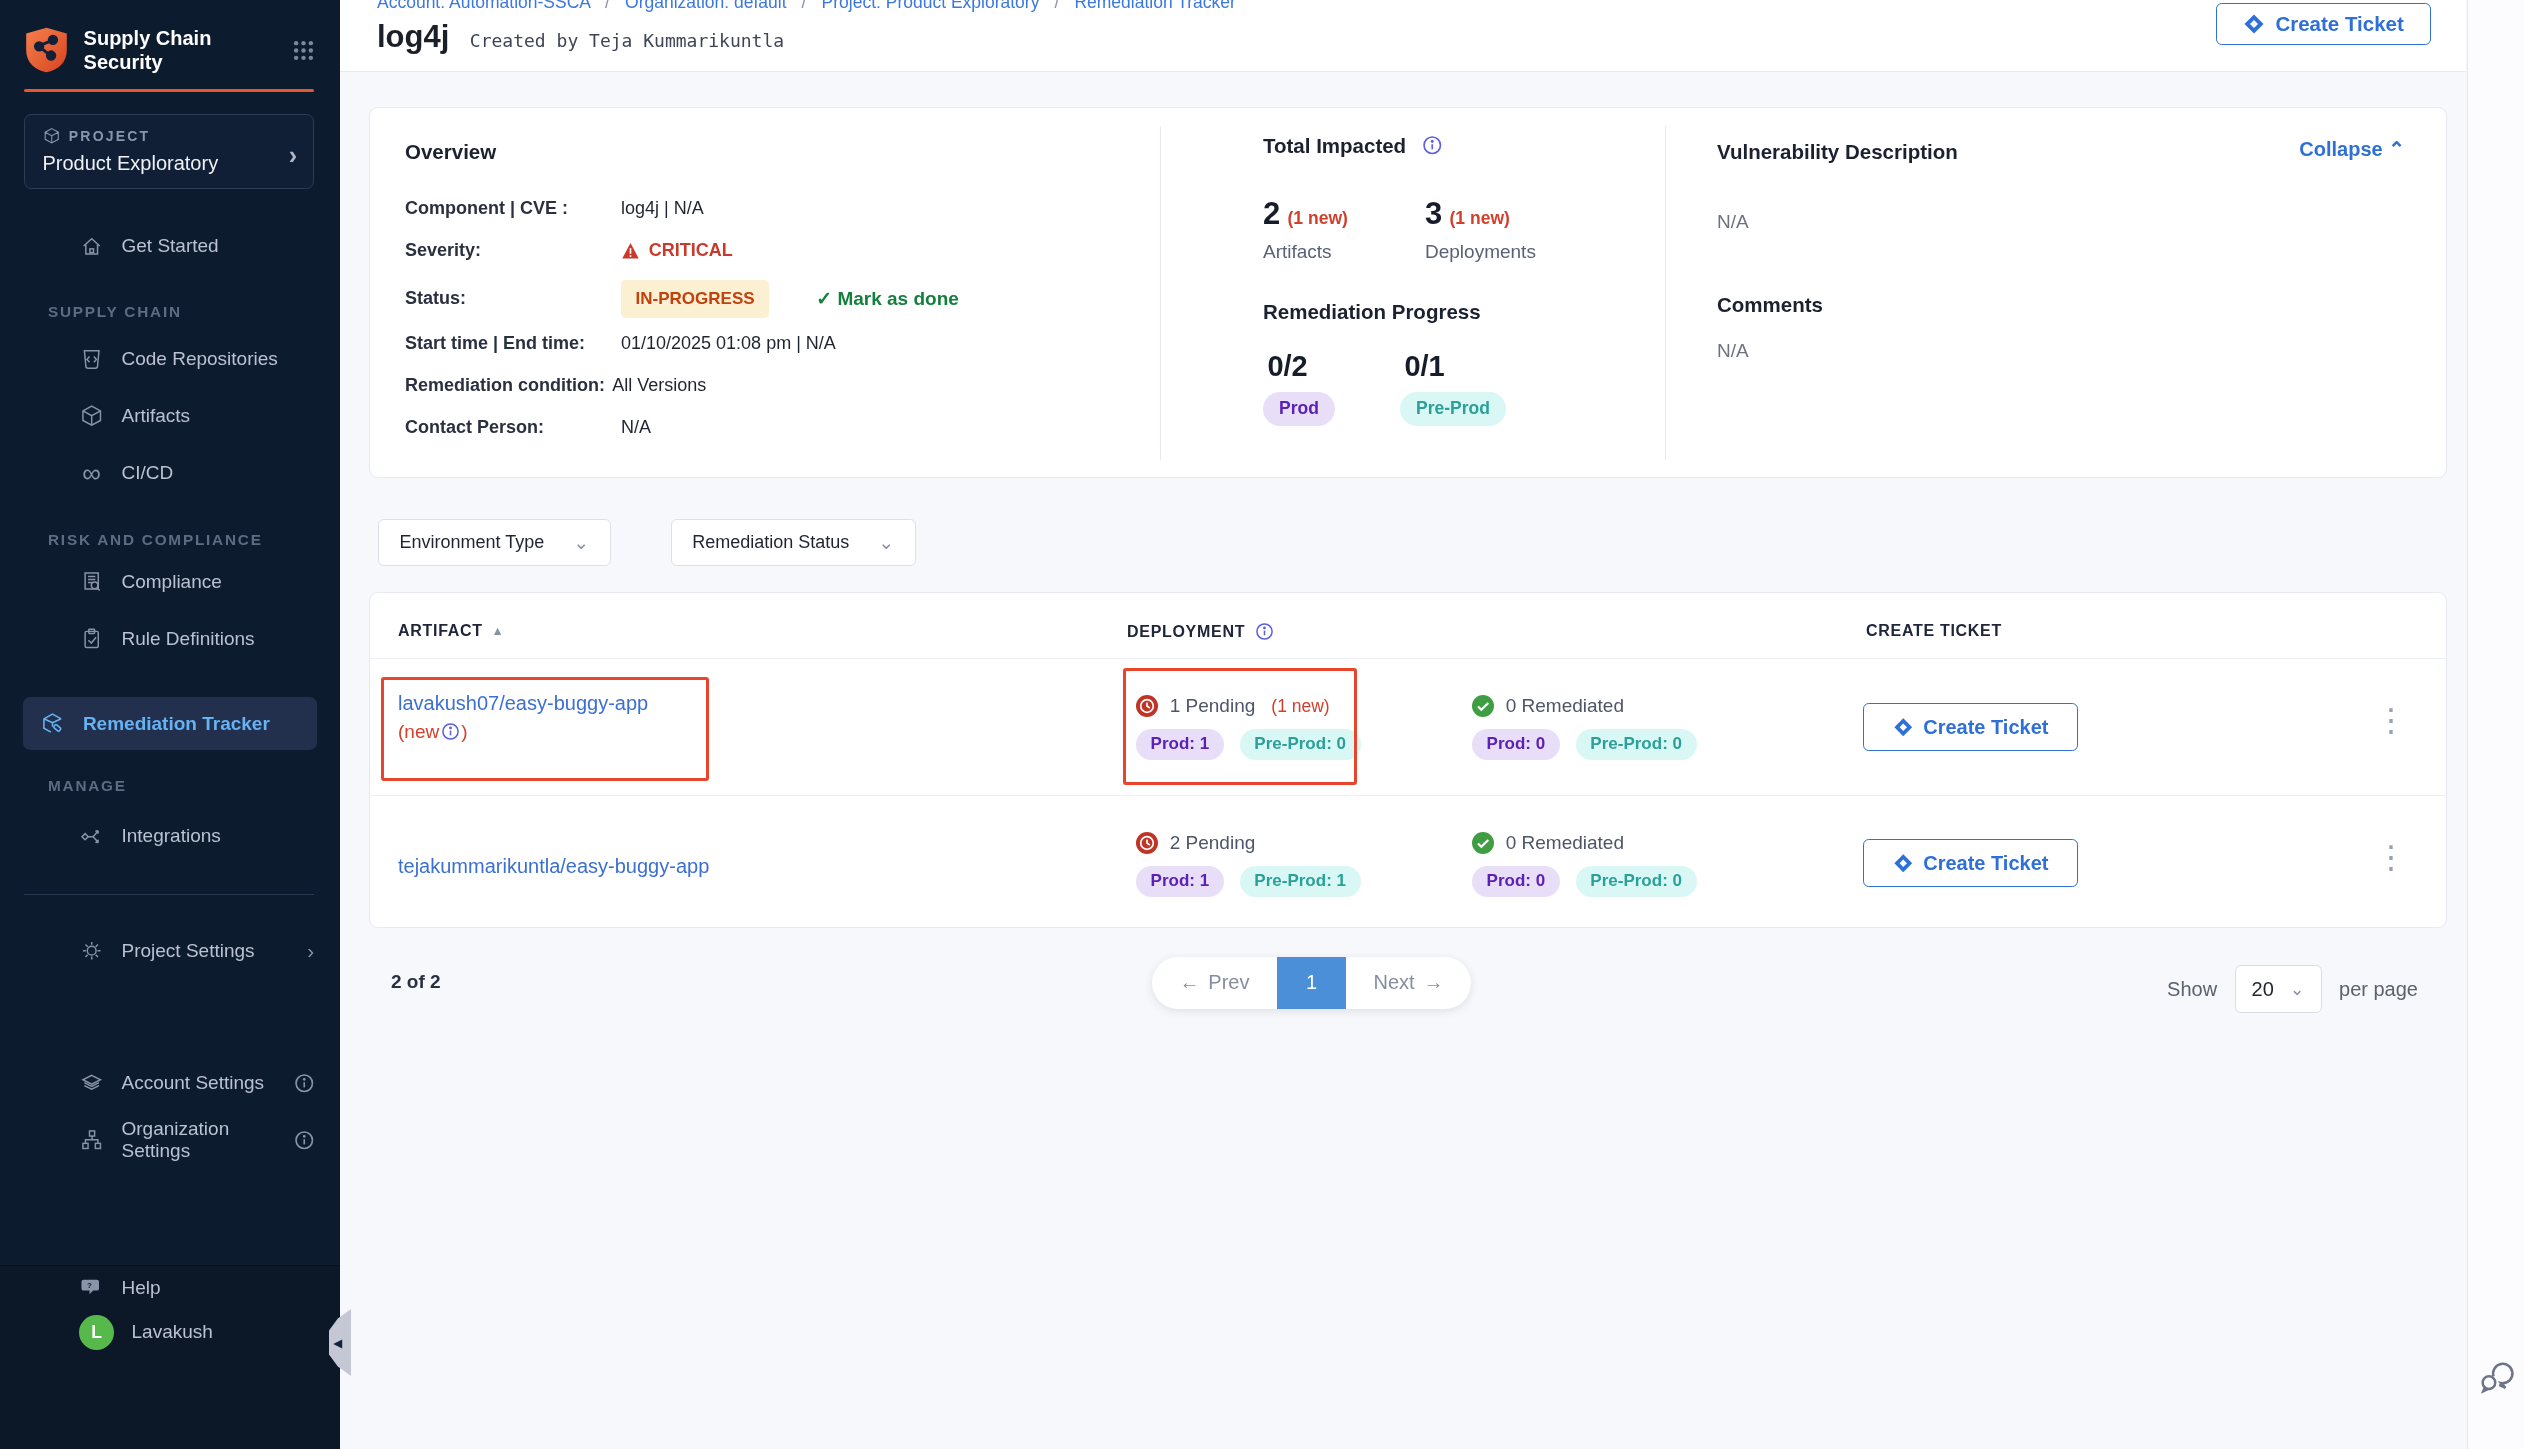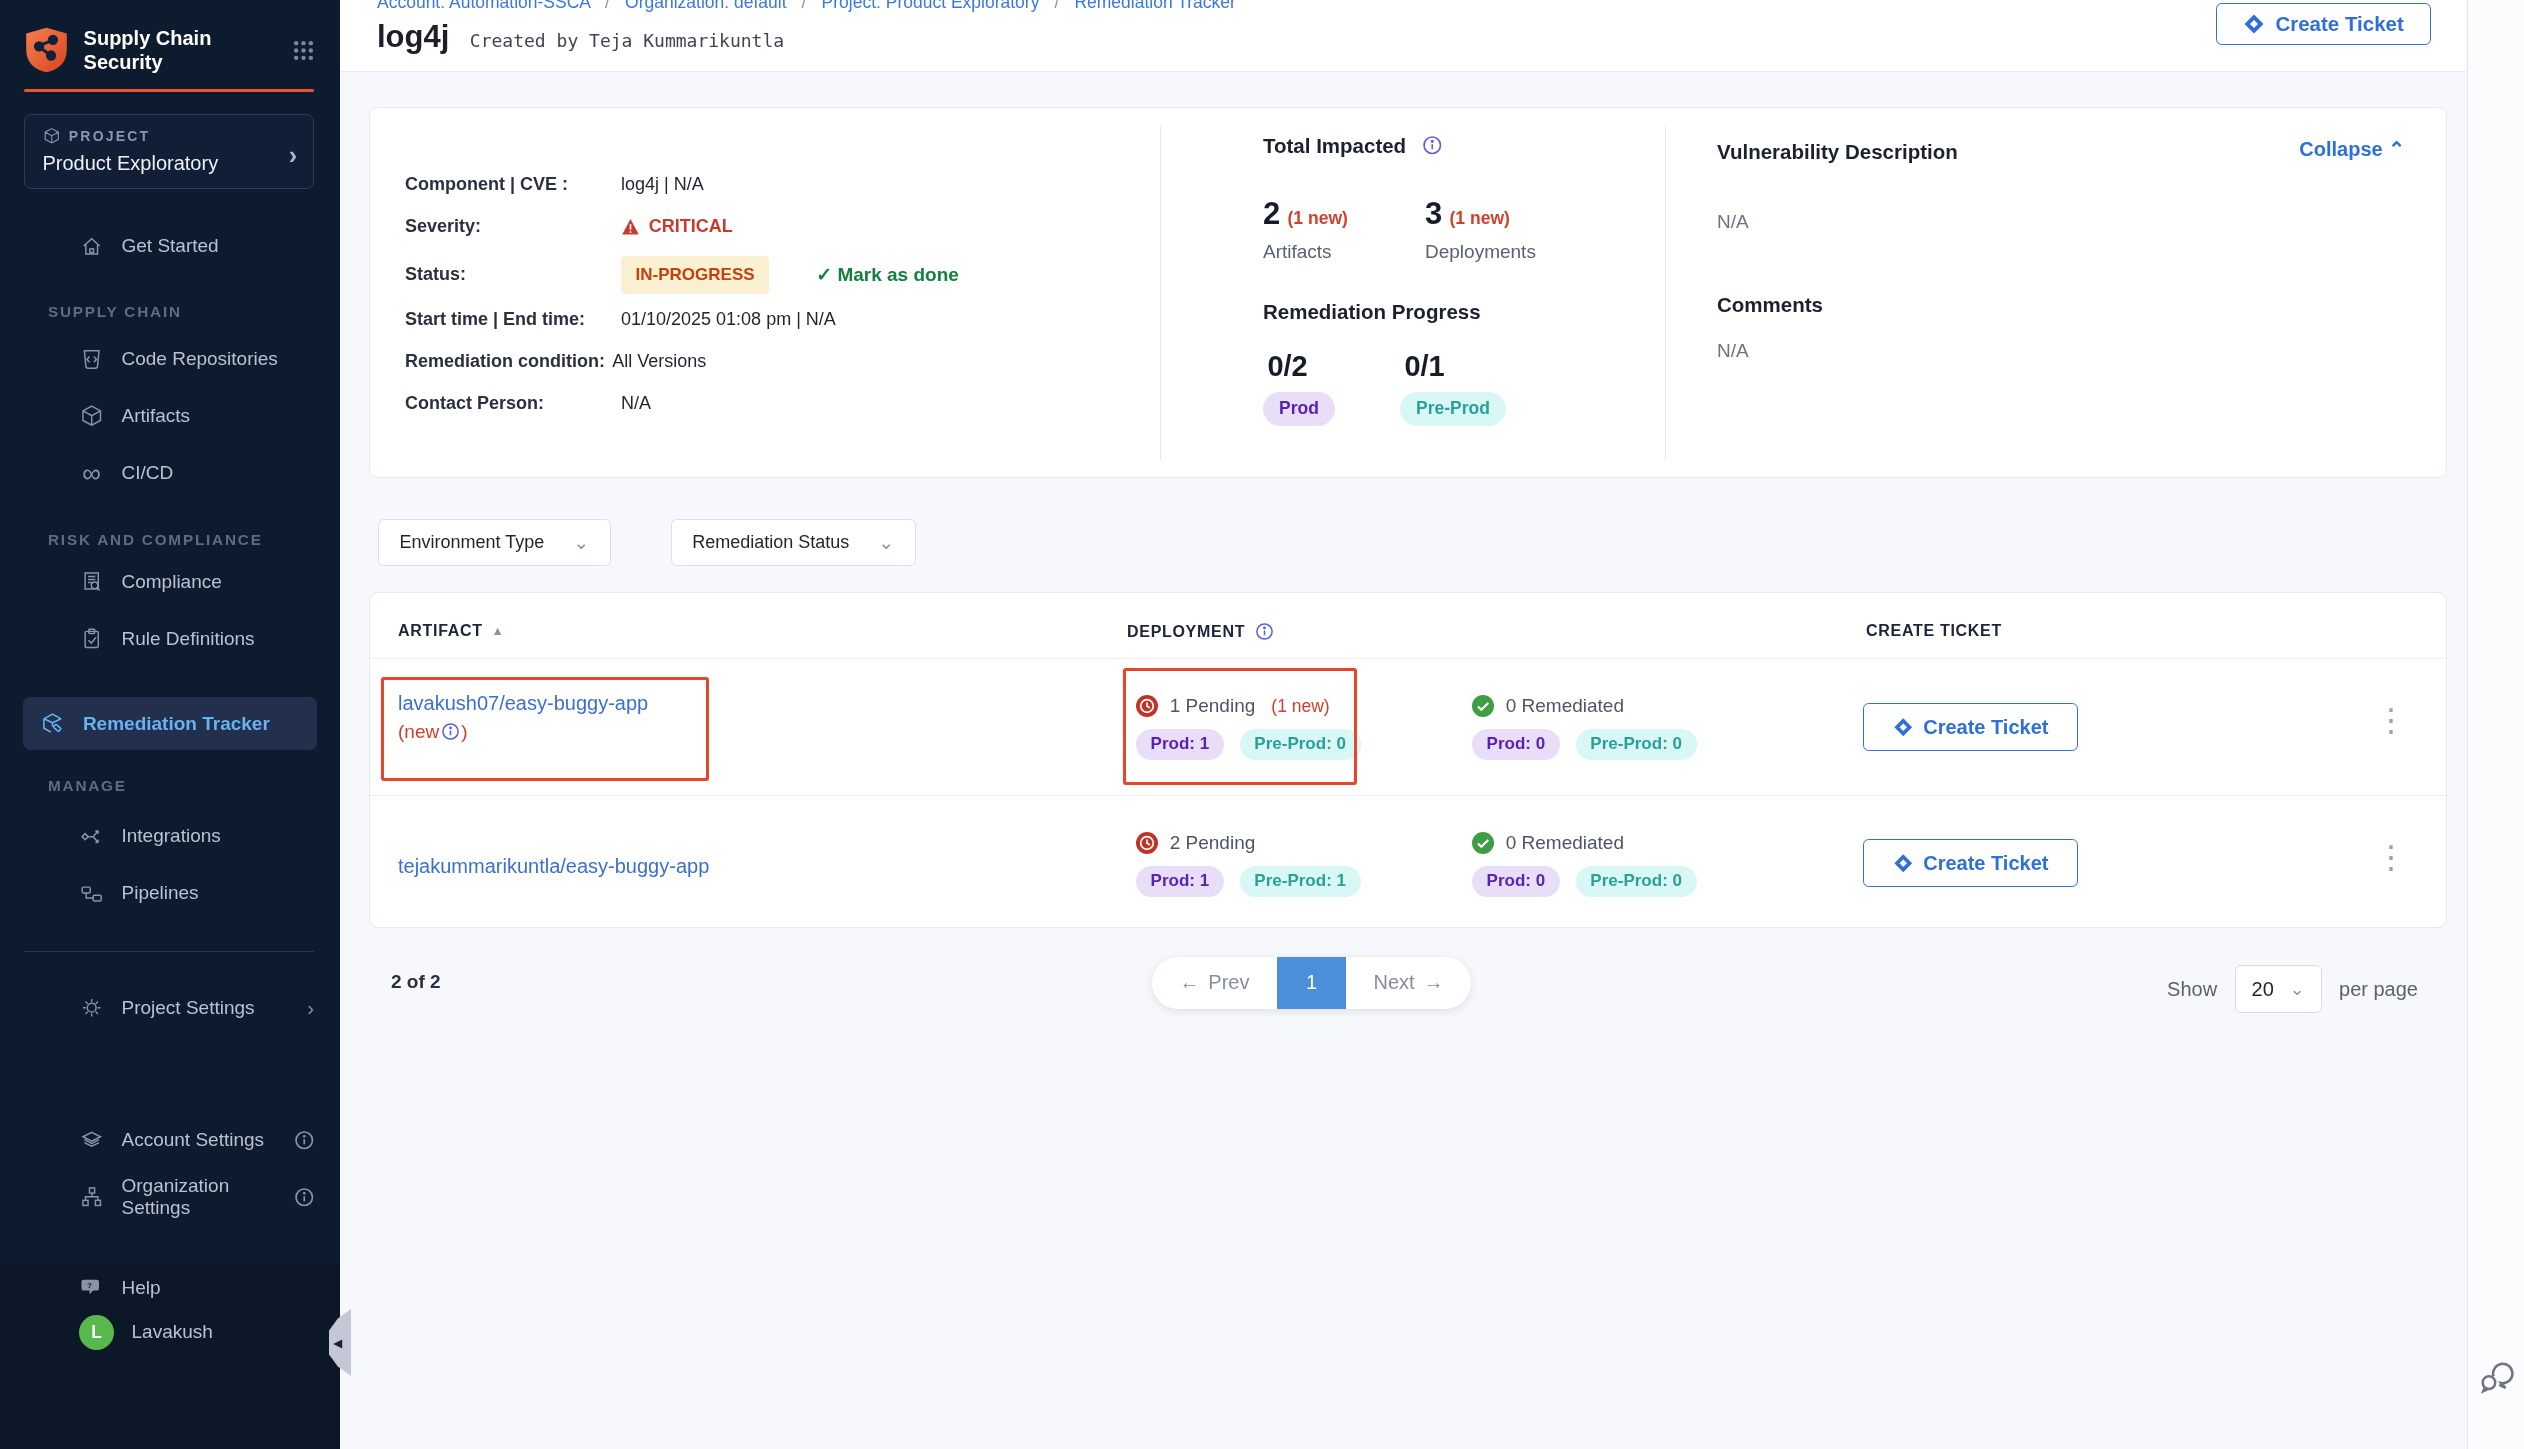--- a/index.html
+++ b/index.html
@@ -241,30 +241,20 @@
   <div class="section-label" style="margin-top:26px;">MANAGE</div>
   <div class="side-item" style="margin-top:12.4px;">
     <span class="ic">
       <svg width="23.4" height="23.4" viewBox="0 0 32 32" stroke="currentColor" stroke-width="2" fill="none">
         <rect x="4" y="13" width="6" height="6" transform="rotate(45 7 16)"></rect>
         <path d="M11 16 H18 M18 16 L25 8 M18 16 L25 24 M25 8 l-4 .5 M25 8 l-.5 4 M25 24 l-4 -.5 M25 24 l-.5 -4"></path>
       </svg>
     </span>
     <span>Integrations</span>
   </div>
-  <div class="side-item">
-    <span class="ic">
-      <svg width="23.4" height="23.4" viewBox="0 0 32 32" stroke="currentColor" stroke-width="2" fill="none">
-        <rect x="3" y="7" width="11" height="8" rx="2"></rect>
-          <rect x="18" y="18" width="11" height="8" rx="2"></rect>
-        <path d="M8.5 15 V22 H18"></path>
-      </svg>
-    </span>
-    <span>Pipelines</span>
-  </div>
 
   <div class="side-divider"></div>
 
   <div class="side-item" style="margin-top:28px;">
     <span class="ic">
       <svg width="23.4" height="23.4" viewBox="0 0 32 32" stroke="currentColor" stroke-width="2" fill="none">
         <circle cx="16" cy="16" r="6"></circle>
         <path d="M16 4 v4 M16 24 v4 M4 16 h4 M24 16 h4 M7.5 7.5 l3 3 M21.5 21.5 l3 3 M24.5 7.5 l-3 3 M10.5 21.5 l-3 3"></path>
       </svg>
     </span>
@@ -354,20 +344,21 @@
       </span>
       <span>Create Ticket</span>
     </button>
   </div>
 
   <div class="card overview-card">
     <div class="vdiv" style="left:790px;"></div>
     <div class="vdiv" style="left:1295px;"></div>
 
     <div class="ov-col1">
+      <div class="card-h">Overview</div>
       <div class="ov-rows">
         <div class="ov-row">
           <span class="ov-label">Component | CVE :</span>
           <span class="ov-val">log4j | N/A</span>
         </div>
         <div class="ov-row">
           <span class="ov-label">Severity:</span>
           <span class="sev-val">
             <span>
               <svg width="19" height="17.5" viewBox="0 0 18 17">

